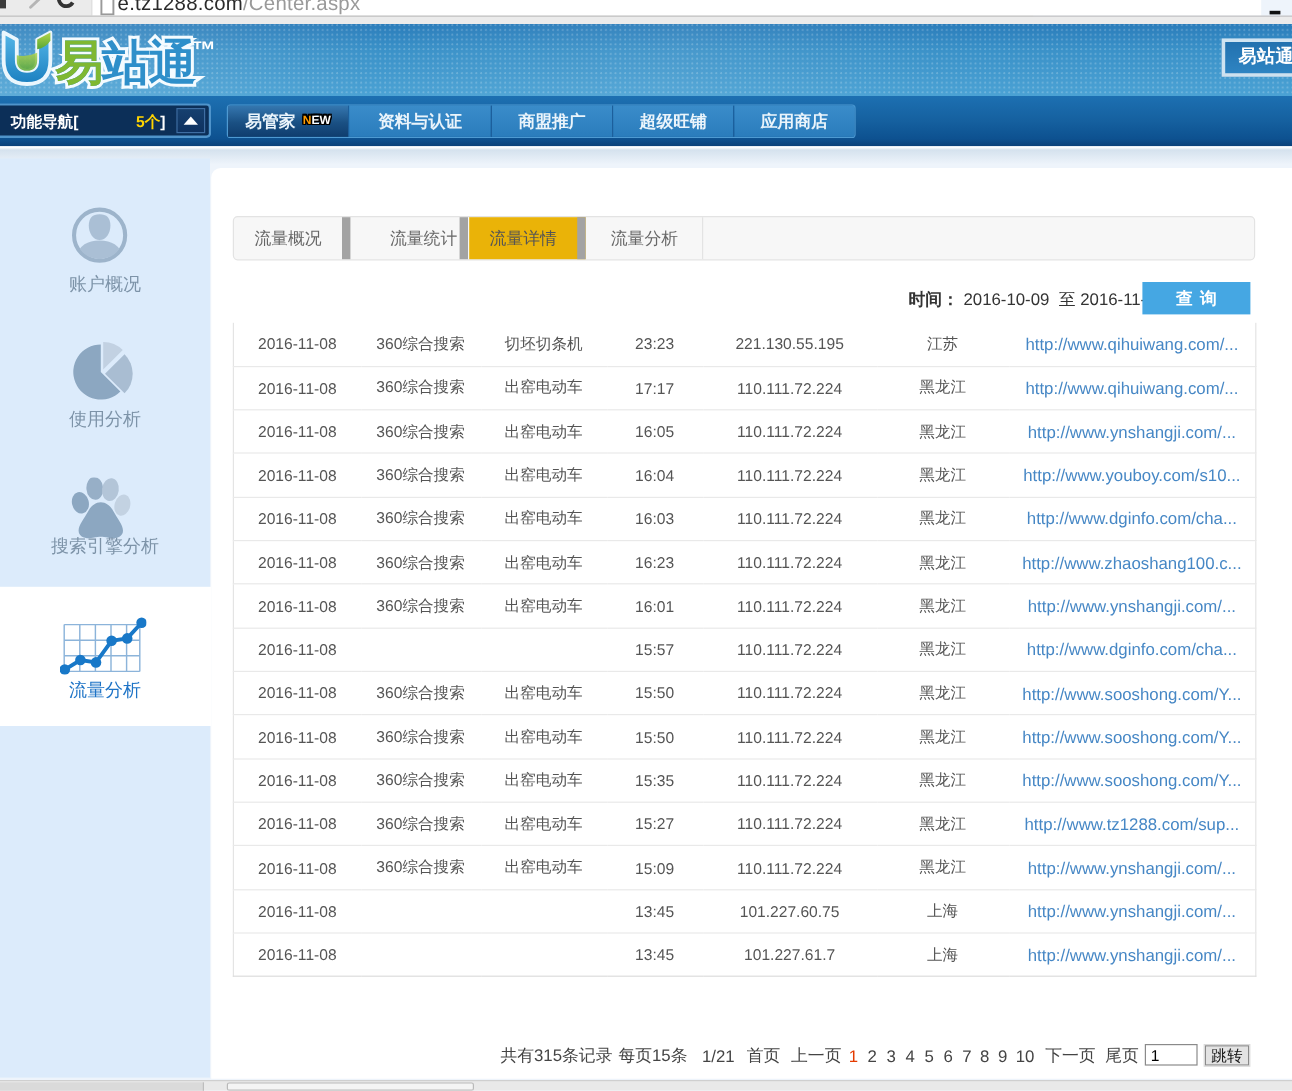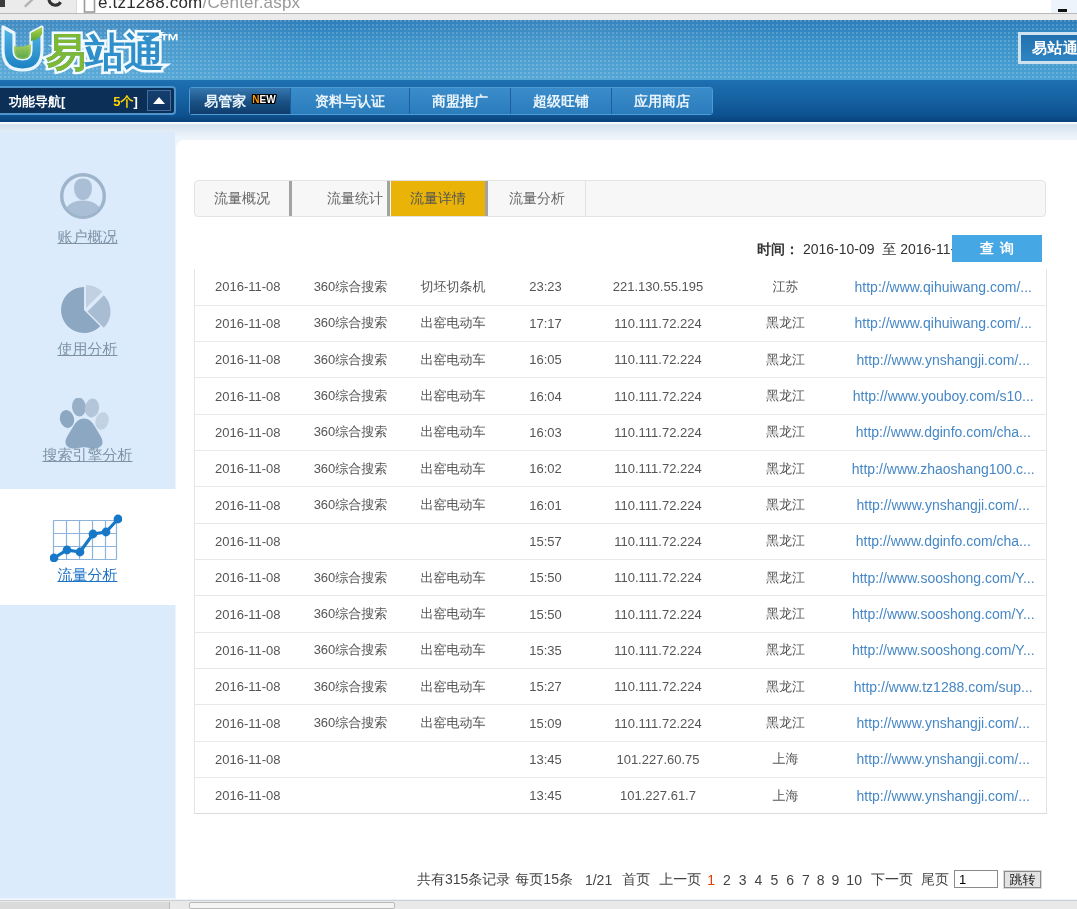--- a/index.html
+++ b/index.html
@@ -50,28 +50,28 @@
 #newbadge { display:inline-block; position:relative; top:-3px; margin-left:6px;
   color:#fff; font-size:10px; font-weight:bold; letter-spacing:0; line-height:10px;
   text-shadow:-1px -1px 0 #000, 1px -1px 0 #000, -1px 1px 0 #000, 1px 1px 0 #000, 0 -1px 0 #000, 0 1px 0 #000, -1px 0 0 #000, 1px 0 0 #000; }
 #newbadge .n { color:#ff9c00; }
 
 
 #pagebg { left:0; top:122px; width:1077px; height:778px; background:#eef4fb; }
 #topgrad { left:0; top:122px; width:1077px; height:15px; background:linear-gradient(180deg,#fafcfe 0%, #fafcfe 6%, #d5e2ee 20%, #eef4fb 100%); }
 #sidebar { left:0; top:132px; width:175px; height:766px; background:#dcebfb; }
 #sideactive { left:0; top:489px; width:176px; height:116px; background:#fff; }
-.sideitem { width:175px; text-align:center; color:#7d93a8; font-size:15px;text-decoration:underline; }
+.sideitem { width:175px; text-align:center; color:#7d93a8; font-size:15px; }
 #panel { left:176px; top:140px; width:901px; height:759px; background:#fff; border-radius:8px 0 0 0; }
 
 
 #tabbar { left:194px; top:180px; width:852px; height:37px; background:#f7f7f7;
   border:1px solid #e3e3e3; border-radius:4px; }
 .tab { position:absolute; top:0; height:35px; line-height:35px; width:97px; text-align:center;
-  font-size:14px; color:#666; border-right:3px solid #a3a3a3; }
+  font-size:14px; color:#666; border-right:7px solid #a3a3a3; }
 .tab.active { background:#eab308; color:#555; }
 
 
 #timerow { left:713px; top:241px; font-size:14px; color:#333; white-space:nowrap; }
 #timerow b { font-weight:bold;margin-left:44px; }
 #querybtn { left:952px; top:235px; width:90px; height:27px; background:#45a7e3; color:#fff;
   font-size:14px; font-weight:bold; text-align:center; line-height:27px; letter-spacing:6px;
   padding-left:6px; }
 
 
@@ -272,21 +272,21 @@
         <td>出窑电动车</td>
         <td>16:03</td>
         <td>110.111.72.224</td>
         <td>黑龙江</td>
         <td class="r"><span class="lnk">http://www.dginfo.com/cha...</span></td>
       </tr>
   <tr>
         <td class="l">2016-11-08</td>
         <td>360综合搜索</td>
         <td>出窑电动车</td>
-        <td>16:02</td>
+        <td>16:23</td>
         <td>110.111.72.224</td>
         <td>黑龙江</td>
         <td class="r"><span class="lnk">http://www.zhaoshang100.c...</span></td>
       </tr>
   <tr>
         <td class="l">2016-11-08</td>
         <td>360综合搜索</td>
         <td>出窑电动车</td>
         <td>16:01</td>
         <td>110.111.72.224</td>

